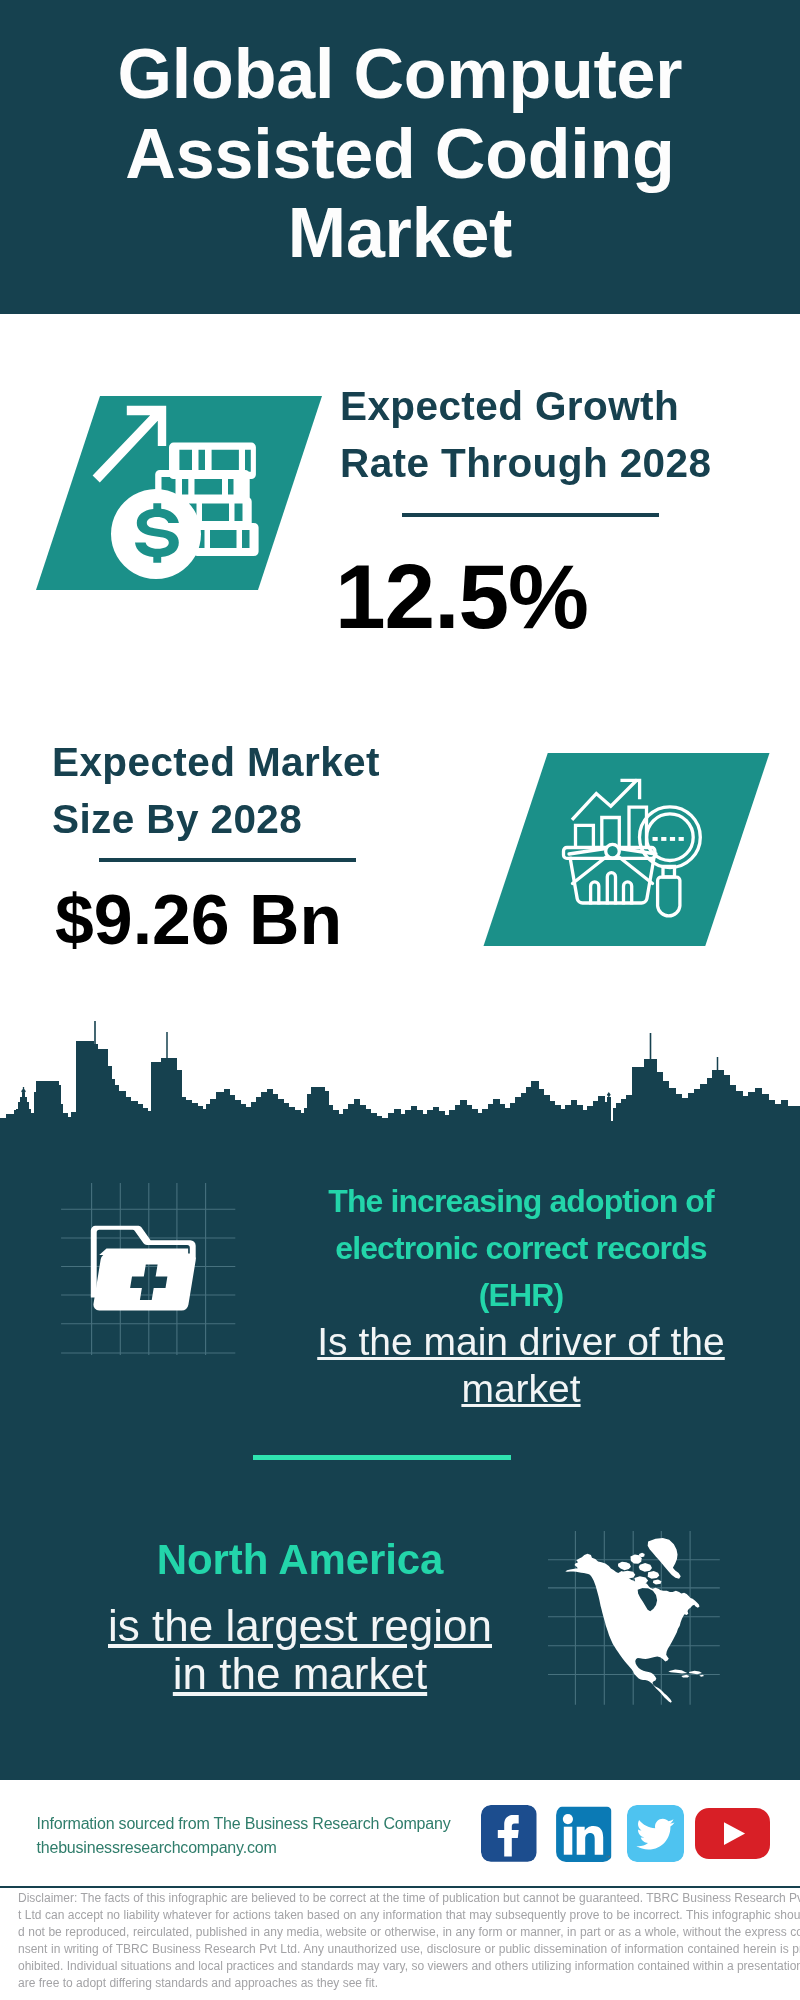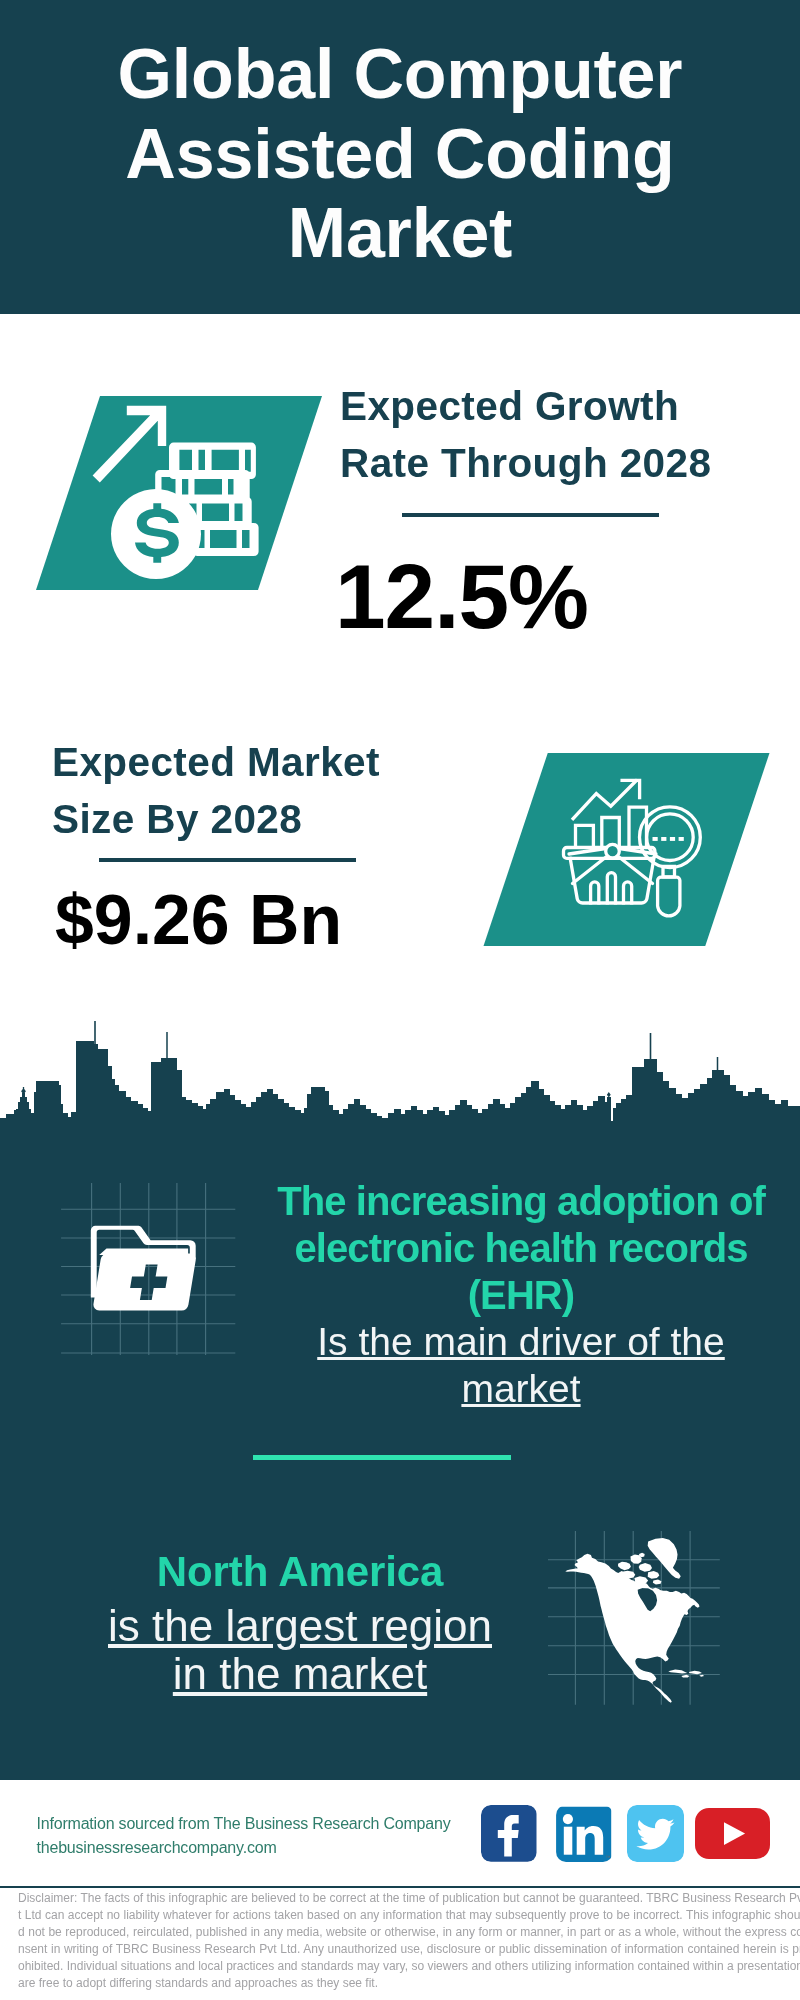--- a/index.html
+++ b/index.html
@@ -16,24 +16,24 @@
   .stat-title{position:absolute;color:#17414f;font-weight:bold;font-size:40.5px;line-height:57px;text-align:left;letter-spacing:0.4px;}
   .stat-rule{position:absolute;height:4px;background:#17414f;}
   .stat-value{position:absolute;color:#000000;font-weight:bold;font-size:91px;line-height:91px;text-align:left;letter-spacing:-1.0px;}
   .statval2{font-size:69.8px;line-height:70px;letter-spacing:0px;}
 
   
   .dark{position:absolute;left:0;top:1121px;width:800px;height:659px;background:#16414f;}
   .skyline{position:absolute;left:0;top:1009px;width:800px;height:114px;display:block;}
 
   .grid-icon{position:absolute;}
-  .dark-head{position:absolute;color:#23d5aa;font-weight:bold;font-size:40px;line-height:46.9px;text-align:center;letter-spacing:-0.9px;}
+  .dark-head{position:absolute;color:#23d5aa;font-weight:bold;font-size:32px;line-height:46.9px;text-align:center;letter-spacing:-0.9px;}
   .dark-sub{position:absolute;color:#f2f5f6;font-weight:normal;font-size:39px;line-height:46.9px;text-align:center;text-decoration:underline;}
   .dark-rule{position:absolute;height:5px;background:#2fe3b0;}
-  .nahead{font-size:42px;letter-spacing:-0.1px;line-height:48px;margin-top:12px;}
+  .nahead{font-size:42px;letter-spacing:-0.1px;line-height:48px;}
   .nasub{font-size:44px;line-height:48px;margin-top:18px;}
 
   
   .footer{position:absolute;left:0;top:1780px;width:800px;height:220px;background:#fff;border-radius:29px;}
   .src-text{position:absolute;color:#2f7d6b;font-size:16px;line-height:24px;letter-spacing:-0.2px;}
   .social{position:absolute;border-radius:10px;}
   .hr-line{position:absolute;left:0;width:800px;height:2px;background:#17414f;}
   .disclaimer{position:absolute;left:18px;top:110px;width:785px;color:#a3a3a6;font-size:12px;line-height:16.9px;text-align:justify;word-break:break-all;}
 </style>
 </head>
@@ -183,21 +183,21 @@
         <path d="M43.2,42.8 h40.3 a3.5,3.5 0 0 1 2.9,1.5 l9.2,12.9 h39.6 a5.5,5.5 0 0 1 5.5,5.5 v13.4 h-5.9 v-11.4 a2.6,2.6 0 0 0 -2.6,-2.6 h-40.3 a4.2,4.2 0 0 1 -3.4,-1.8 l-8.9,-12.5 a2.4,2.4 0 0 0 -2,-1 h-33.3 a2.6,2.6 0 0 0 -2.6,2.6 v65.1 h-5.9 v-67.1 a4.6,4.6 0 0 1 4.6,-4.6 Z"></path>
 
         <path d="M51.5,65.6 h81.6 v6.3 h-88.9 Z"></path>
 
         <path d="M52.0,70.6 h83.0 a5.8,5.8 0 0 1 5.7,6.7 l-7.3,44.5 a6.8,6.8 0 0 1 -6.7,5.7 h-82.5 a5.8,5.8 0 0 1 -5.7,-6.7 l7.2,-44.5 a6.8,6.8 0 0 1 6.7,-5.7 Z
                  M90.8,81.6 h11.8 l-2.0,11.9 h11.8 l-1.9,11.6 h-11.8 l-2.0,12.0 h-11.8 l2.0,-12.0 h-11.8 l1.9,-11.6 h11.8 Z" fill-rule="evenodd"></path>
       </g>
     </svg>
     <div class="dark-head" style="left:275px;top:1178px;width:492px;">
       <span>The increasing adoption of</span><br>
-      <span>electronic health records</span><br>
+      <span>electronic correct records</span><br>
       <span>(EHR)</span>
     </div>
     <div class="dark-sub" style="left:275px;top:1319px;width:492px;">
       <span>Is the main driver of the</span><br>
       <span>market</span>
     </div>
   </div>
 
   <div class="dark-rule" style="left:253px;top:1455px;width:258px;"></div>
 

